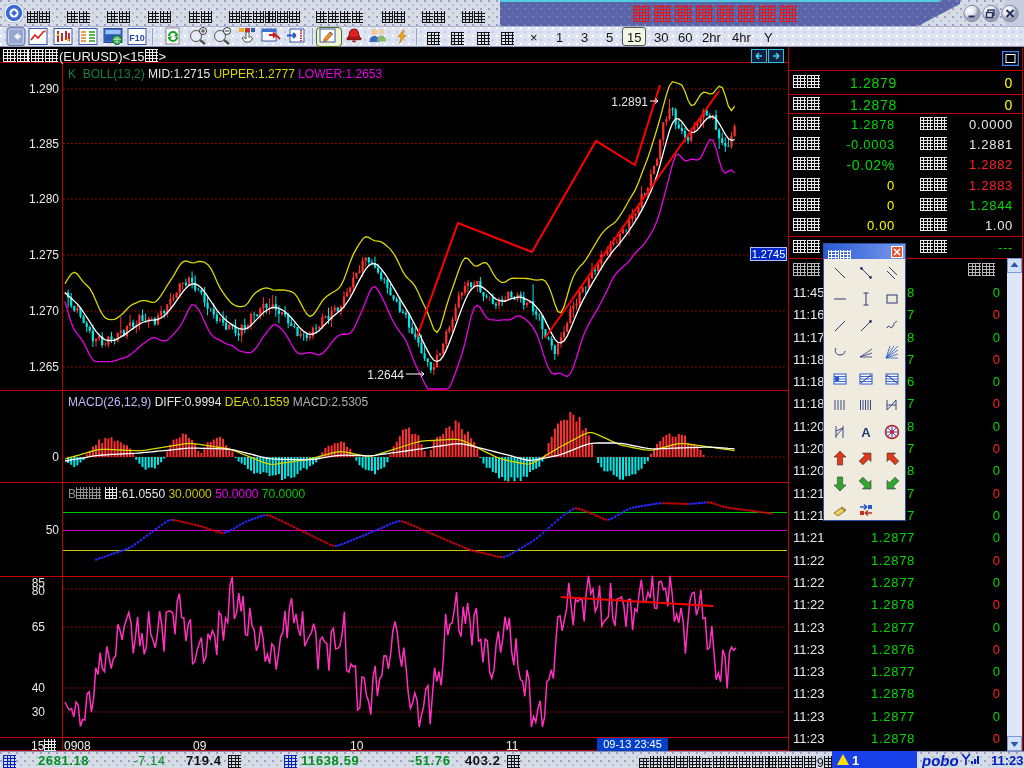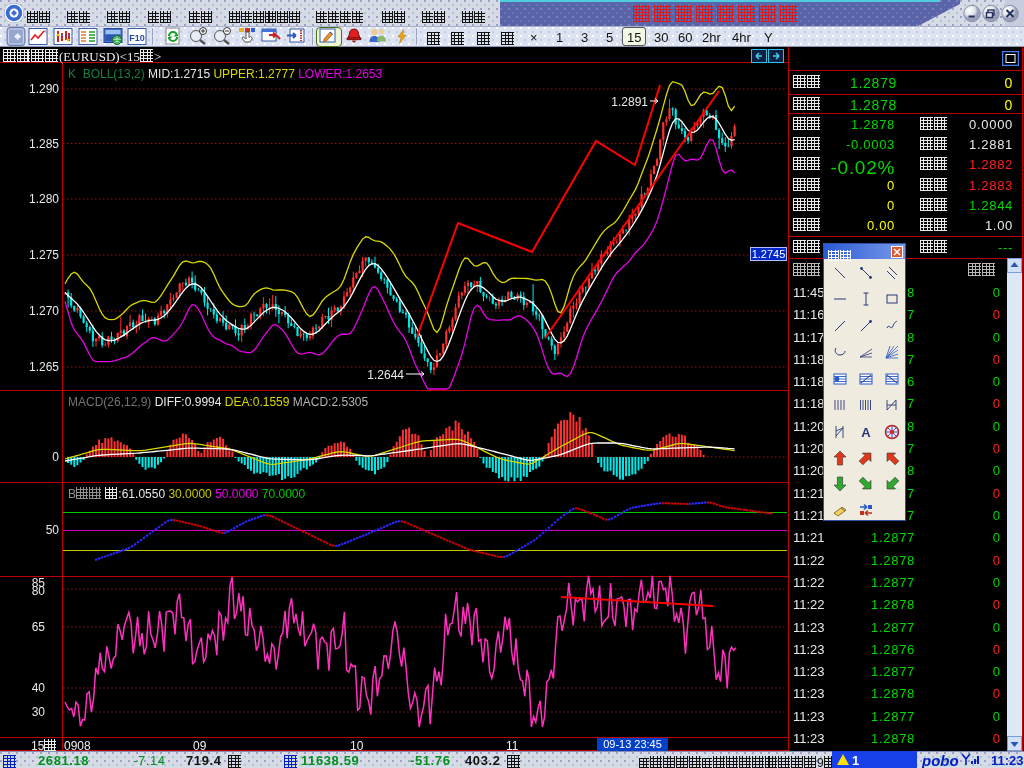--- a/index.html
+++ b/index.html
@@ -207,29 +207,29 @@
 <text x="45" y="587" font-size="12" fill="#e8e8e8" text-anchor="end" font-family="Liberation Sans">85</text>
 <text x="45" y="595" font-size="12" fill="#e8e8e8" text-anchor="end" font-family="Liberation Sans">80</text>
 <text x="45" y="631" font-size="12" fill="#e8e8e8" text-anchor="end" font-family="Liberation Sans">65</text>
 <text x="45" y="692" font-size="12" fill="#e8e8e8" text-anchor="end" font-family="Liberation Sans">40</text>
 <text x="45" y="716" font-size="12" fill="#e8e8e8" text-anchor="end" font-family="Liberation Sans">30</text>
 <text x="648" y="106" font-size="12" fill="#e8e8e8" text-anchor="end" font-family="Liberation Sans">1.2891</text>
 <path d="M650 101h8m0 0l-3-2.5M658 101l-3 2.5" stroke="#fff" fill="none"></path>
 <text x="404" y="379" font-size="12" fill="#e8e8e8" text-anchor="end" font-family="Liberation Sans">1.2644</text>
 <path d="M406 374h18m0 0l-3-2.5M424 374l-3 2.5" stroke="#fff" fill="none"></path>
 </svg>
-<div class="t" style="left:3px;top:49px;color:#eee;font-size:13px"><i class="c" style="width:13px;height:13px"></i><i class="c" style="width:13px;height:13px"></i><i class="c" style="width:13px;height:13px"></i><i class="c" style="width:13px;height:13px"></i><span style="font-family:Liberation Serif, serif">(EURUSD)&lt;15<i class="c" style="width:13px;height:13px"></i>&gt;</span></div>
+<div class="t" style="left:3px;top:49px;color:#eee;font-size:13px"><i class="c" style="width:13px;height:13px"></i><i class="c" style="width:13px;height:13px"></i><i class="c" style="width:13px;height:13px"></i><i class="c" style="width:13px;height:13px"></i><span style="font-family:Liberation Sans, sans-serif">(EURUSD)&lt;15<i class="c" style="width:13px;height:13px"></i>&gt;</span></div>
 <svg class="abs" style="left:751px;top:49px" width="34" height="14">
       <rect x="0.5" y="0.5" width="15" height="13" fill="#102040" stroke="#30c0e0"></rect>
       <rect x="17.5" y="0.5" width="15" height="13" fill="#102040" stroke="#30c0e0"></rect>
       <path d="M11 7H5m0 0l3-3M5 7l3 3" stroke="#40d0f0" stroke-width="1.5" fill="none"></path>
       <path d="M22 7h6m0 0l-3-3M28 7l-3 3" stroke="#40d0f0" stroke-width="1.5" fill="none"></path>
     </svg>
 <div class="t" style="left:68px;top:67px;font-size:12px"><span style="color:#15803d">K&nbsp; BOLL(13,2) </span><span style="color:#e8e8e8">MID:1.2715 </span><span style="color:#d8d800">UPPER:1.2777 </span><span style="color:#e800e8">LOWER:1.2653</span></div>
-<div class="t" style="left:68px;top:395px;font-size:12px"><span style="color:#737373">MACD(26,12,9) </span><span style="color:#e8e8e8">DIFF:0.9994 </span><span style="color:#d8d800">DEA:0.1559 </span><span style="color:#b0b0b0">MACD:2.5305</span></div>
+<div class="t" style="left:68px;top:395px;font-size:12px"><span style="color:#c4b5fd">MACD(26,12,9) </span><span style="color:#e8e8e8">DIFF:0.9994 </span><span style="color:#d8d800">DEA:0.1559 </span><span style="color:#b0b0b0">MACD:2.5305</span></div>
 <div class="t" style="left:68px;top:487px;font-size:12px"><span style="color:#909090">B<i class="c" style="width:12px;height:12px"></i><i class="c" style="width:12px;height:12px"></i> </span><span style="color:#e8e8e8"><i class="c" style="width:12px;height:12px"></i>:61.0550 </span><span style="color:#c8c800">30.0000 </span><span style="color:#e800e8">50.0000 </span><span style="color:#00c800">70.0000</span></div>
 <div class="abs" style="left:750px;top:247px;width:37px;height:14px;background:#0028c8;border:1px solid #b0c0ff;color:#fff;font-size:11px;text-align:center;line-height:13px">1.2745</div>
 <div class="t" style="left:31px;top:739px;color:#eee;font-size:12px">15<i class="c" style="width:12px;height:12px"></i></div>
 <div class="t" style="left:64px;top:739px;color:#eee;font-size:12px">0908</div>
 <div class="t" style="left:193px;top:739px;color:#eee;font-size:12px">09</div>
 <div class="t" style="left:350px;top:739px;color:#eee;font-size:12px">10</div>
 <div class="t" style="left:506px;top:739px;color:#eee;font-size:12px">11</div>
 <div class="abs" style="left:597px;top:738px;width:71px;height:13px;background:#0040c8;color:#fff;font-size:11px;text-align:center;line-height:13px;white-space:nowrap">09-13 23:45</div>
     <div class="abs" style="left:788px;top:47px;width:236px;height:704px;background:#000"></div>
 <div class="abs" style="left:788px;top:47px;width:1px;height:704px;background:#c00000"></div>
@@ -251,21 +251,21 @@
 <div class="t" style="left:883px;top:97px;width:130px;text-align:right;color:#ffff00;font-size:14px;letter-spacing:0.7px">0</div>
 <div class="t" style="left:793px;top:117px;color:#e8e8e8;font-size:13px"><i class="c" style="width:13px;height:13px"></i><i class="c" style="width:13px;height:13px"></i></div>
 <div class="t" style="left:765px;top:117px;width:130px;text-align:right;color:#00d800;font-size:13px;letter-spacing:0.7px">1.2878</div>
 <div class="t" style="left:920px;top:117px;color:#e8e8e8;font-size:13px"><i class="c" style="width:13px;height:13px"></i><i class="c" style="width:13px;height:13px"></i></div>
 <div class="t" style="left:883px;top:117px;width:130px;text-align:right;color:#e8e8e8;font-size:13px;letter-spacing:0.7px">0.0000</div>
 <div class="t" style="left:793px;top:137px;color:#e8e8e8;font-size:13px"><i class="c" style="width:13px;height:13px"></i><i class="c" style="width:13px;height:13px"></i></div>
 <div class="t" style="left:765px;top:137px;width:130px;text-align:right;color:#00d800;font-size:13px;letter-spacing:0.7px">-0.0003</div>
 <div class="t" style="left:920px;top:137px;color:#e8e8e8;font-size:13px"><i class="c" style="width:13px;height:13px"></i><i class="c" style="width:13px;height:13px"></i></div>
 <div class="t" style="left:883px;top:137px;width:130px;text-align:right;color:#e8e8e8;font-size:13px;letter-spacing:0.7px">1.2881</div>
 <div class="t" style="left:793px;top:157px;color:#e8e8e8;font-size:13px"><i class="c" style="width:13px;height:13px"></i><i class="c" style="width:13px;height:13px"></i></div>
-<div class="t" style="left:765px;top:157px;width:130px;text-align:right;color:#00d800;font-size:19px;letter-spacing:0.7px">-0.02%</div>
+<div class="t" style="left:765px;top:157px;width:130px;text-align:right;color:#00d800;font-size:14px;letter-spacing:0.7px">-0.02%</div>
 <div class="t" style="left:920px;top:157px;color:#e8e8e8;font-size:13px"><i class="c" style="width:13px;height:13px"></i><i class="c" style="width:13px;height:13px"></i></div>
 <div class="t" style="left:883px;top:157px;width:130px;text-align:right;color:#ff2020;font-size:13px;letter-spacing:0.7px">1.2882</div>
 <div class="t" style="left:793px;top:178px;color:#e8e8e8;font-size:13px"><i class="c" style="width:13px;height:13px"></i><i class="c" style="width:13px;height:13px"></i></div>
 <div class="t" style="left:765px;top:178px;width:130px;text-align:right;color:#ffff00;font-size:13px;letter-spacing:0.7px">0</div>
 <div class="t" style="left:920px;top:178px;color:#e8e8e8;font-size:13px"><i class="c" style="width:13px;height:13px"></i><i class="c" style="width:13px;height:13px"></i></div>
 <div class="t" style="left:883px;top:178px;width:130px;text-align:right;color:#ff2020;font-size:13px;letter-spacing:0.7px">1.2883</div>
 <div class="t" style="left:793px;top:198px;color:#e8e8e8;font-size:13px"><i class="c" style="width:13px;height:13px"></i><i class="c" style="width:13px;height:13px"></i></div>
 <div class="t" style="left:765px;top:198px;width:130px;text-align:right;color:#ffff00;font-size:13px;letter-spacing:0.7px">0</div>
 <div class="t" style="left:920px;top:198px;color:#e8e8e8;font-size:13px"><i class="c" style="width:13px;height:13px"></i><i class="c" style="width:13px;height:13px"></i></div>
 <div class="t" style="left:883px;top:198px;width:130px;text-align:right;color:#00d800;font-size:13px;letter-spacing:0.7px">1.2844</div>

